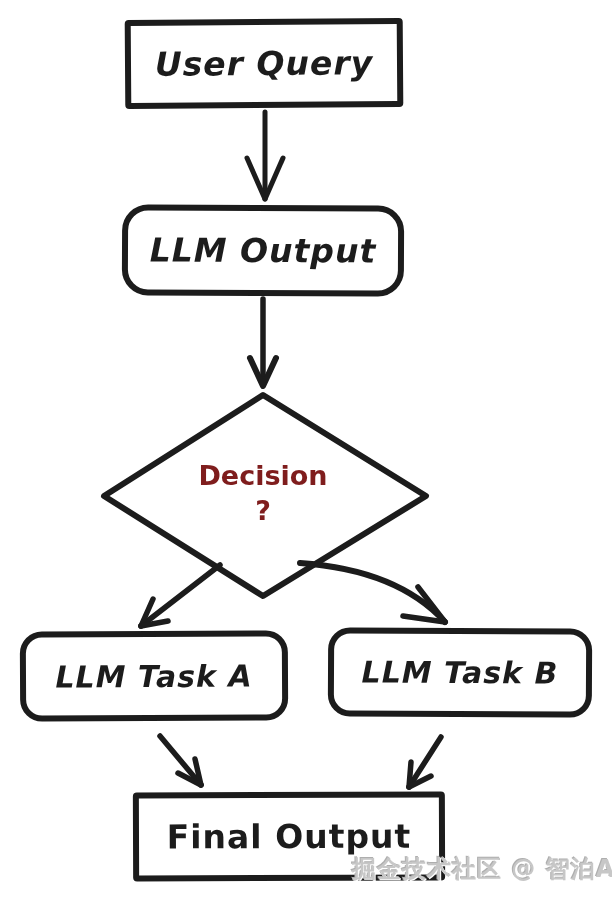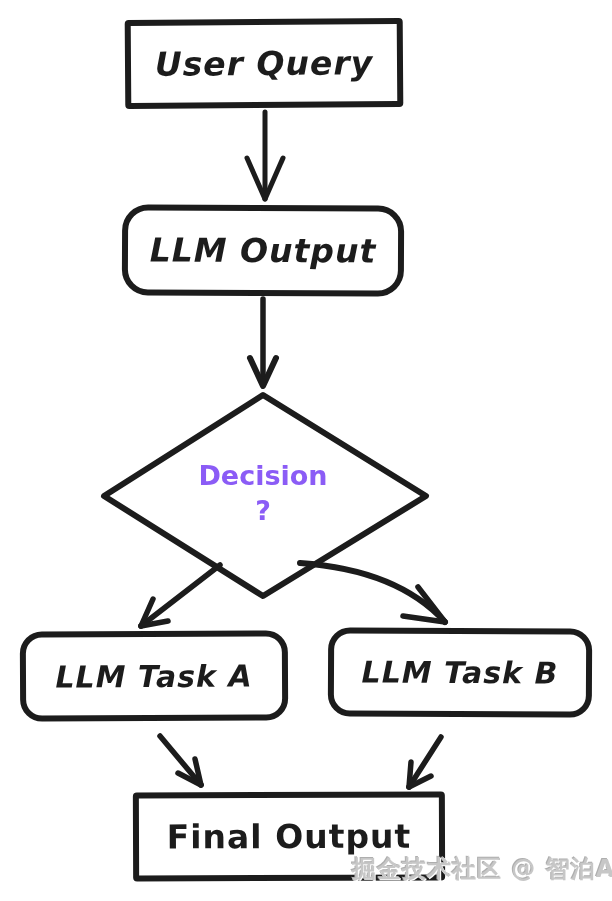--- a/index.html
+++ b/index.html
@@ -13,21 +13,21 @@
   }
   .rect{border-radius:4px;}
   .round{border-radius:24px;}
   #user-query{left:125px;top:19px;width:278px;height:89px;font-size:33px;letter-spacing:1px;transform:rotate(-0.4deg);font-style:italic;}
   #llm-router{left:122px;top:205px;width:282px;height:91px;font-size:33px;letter-spacing:1px;border-radius:26px;transform:rotate(0.25deg);font-style:italic;}
   #llm-task-a{left:20px;top:631px;width:268px;height:90px;font-size:30px;letter-spacing:1px;border-radius:22px;transform:rotate(-0.3deg);font-style:italic;}
   #llm-task-b{left:328px;top:628px;width:264px;height:89px;font-size:30px;letter-spacing:1px;border-radius:22px;transform:rotate(0.3deg);font-style:italic;}
   #final-output{left:133px;top:792px;width:312px;height:89px;font-size:33px;letter-spacing:1px;transform:rotate(-0.2deg);}
   #decision-label{
     position:absolute;left:163px;top:458px;width:200px;z-index:2;
-    text-align:center;font-size:27px;font-weight:600;color:#8b5cf6;line-height:1.3;
+    text-align:center;font-size:27px;font-weight:600;color:#7f1d1d;line-height:1.3;
   }
   #decision-label .qmark{display:block;}
   #watermark{
     position:absolute;left:352px;top:853px;z-index:5;white-space:nowrap;
     font-size:24px;font-weight:bold;letter-spacing:1px;color:#c7c7c7;
     text-shadow:1px 1px 0 #ffffff,-1px -1px 0 #aeaeae;
   }
 </style>
 </head>
 <body>

